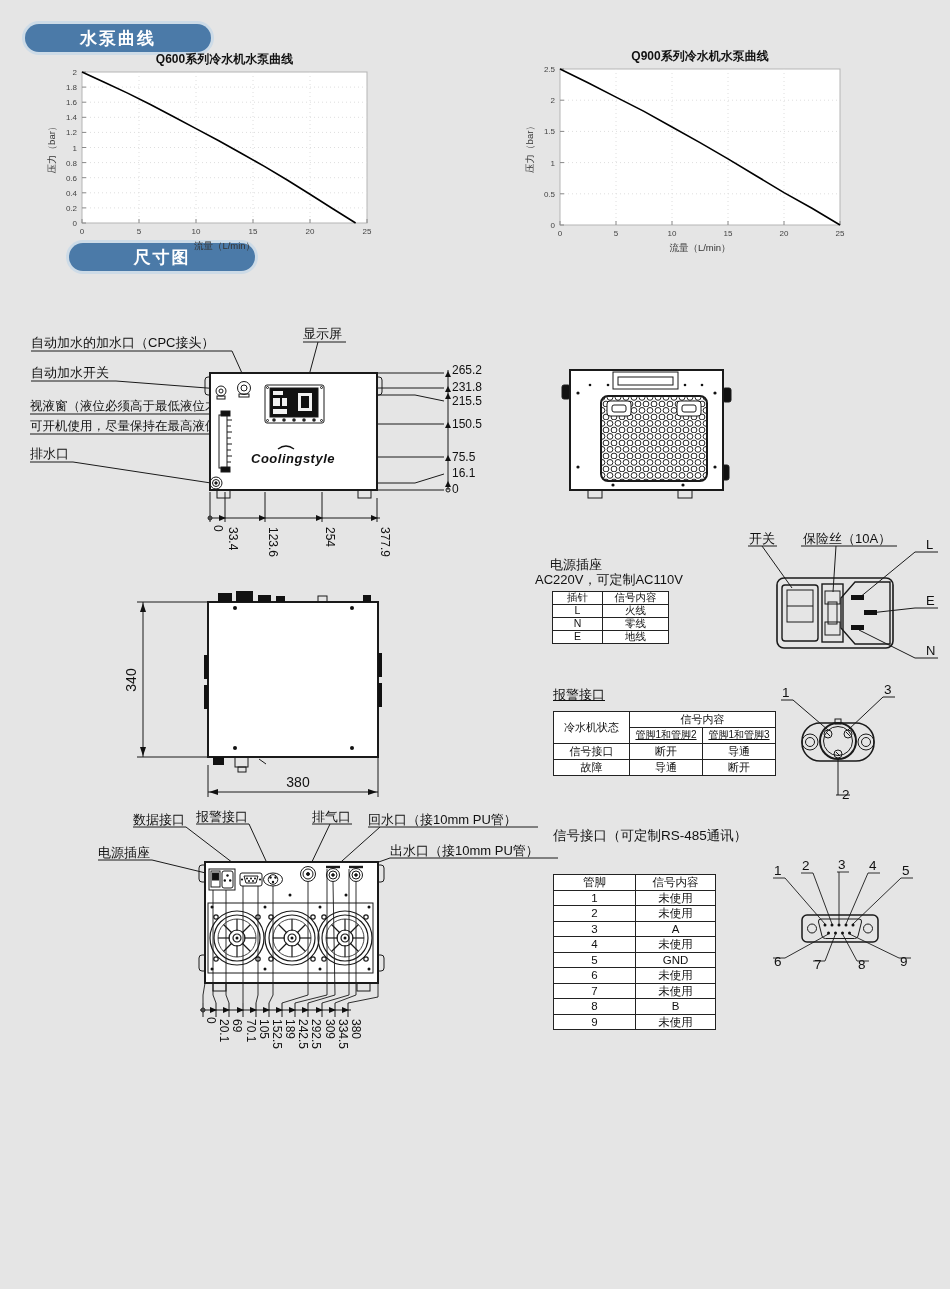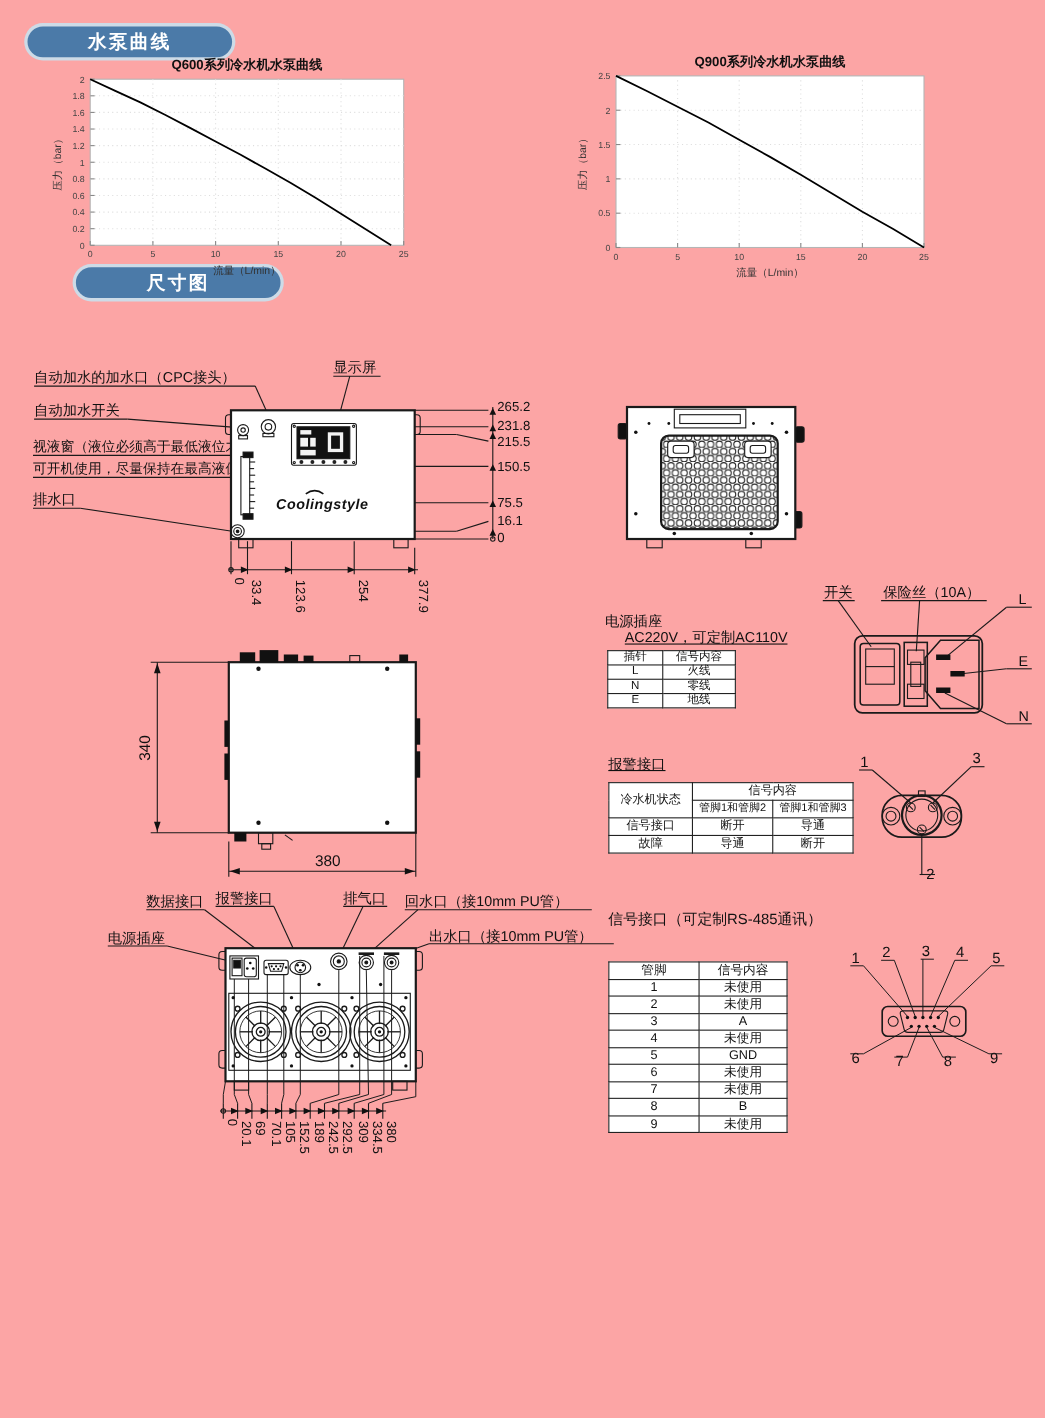--- a/index.html
+++ b/index.html
@@ -1,17 +1,17 @@
 <!DOCTYPE html>
 <html><head>
 <meta charset="utf-8">
 <style>
   html,body{margin:0;padding:0;background:#fff;}
   body{font-family:"Liberation Sans","DejaVu Sans",sans-serif;color:#111;}
-  #page{position:relative;width:950px;height:1289px;background:#fca5a5;overflow:hidden;}
+  #page{position:relative;width:950px;height:1289px;background:#e5e5e5;overflow:hidden;}
   .abs{position:absolute;}
   .banner{position:absolute;width:186px;height:28px;background:#4b7aa8;border-radius:14px;
           box-shadow:0 0 0 3px #cddbe7;color:#fff;font-weight:bold;font-size:17px;
           display:flex;align-items:center;justify-content:center;letter-spacing:2px;}
   svg{position:absolute;overflow:visible;}
   svg text{font-family:"Liberation Sans","DejaVu Sans",sans-serif;fill:#111;}
   .dlabel{font-size:13px;}
   .dsmall{font-size:12.5px;}
   .dimnum{font-size:12px;}
   .bignum{font-size:14px;}
@@ -19,21 +19,21 @@
   .tick{font-size:8px;fill:#444;}
   .ctitle{font-size:12px;font-weight:bold;}
   .clabel{font-size:9.5px;fill:#333;}
   .logo{font-size:13px;font-weight:bold;font-style:italic;letter-spacing:.5px;}
   table.dt{border-collapse:collapse;background:#fff;}
   table.dt td{border:1px solid #222;text-align:center;vertical-align:middle;padding:0 2px;line-height:1.05;}
   .ttl{position:absolute;font-size:13px;color:#111;}
   .ttl.u{text-decoration:underline;}
   .pwr td{height:12px;font-size:10.5px;}
   .alm td{height:15px;font-size:11px;}
-  .alm td.sub{font-size:10px;}
+  .alm td.sub{font-size:10px;text-decoration:underline;}
   .sig td{height:14.5px;font-size:11.5px;}
 </style>
 </head>
 <body>
 
 <div id="page">
 
   <div class="banner" style="left:25px;top:24px;">
     <span>水泵曲线</span>
   </div>
@@ -321,21 +321,21 @@
           <circle cx="58" cy="30" r="1.3"></circle>
         <circle cx="135" cy="30" r="1.3"></circle>
           <circle cx="152" cy="30" r="1.3"></circle>
         <circle cx="63" cy="130" r="1.6"></circle>
           <circle cx="133" cy="130" r="1.6"></circle>
       </g>
     </g>
   </svg>
 
   <div class="ttl" style="left:550px;top:556px;">电源插座</div>
-  <div class="ttl" style="left:568px;top:571px;text-decoration:underline;">AC220V，可定制AC110V</div>
+  <div class="ttl" style="left:535px;top:571px;">AC220V，可定制AC110V</div>
   <table class="dt pwr abs" style="left:552px;top:591px;">
     <colgroup>
         <col style="width:50px">
         <col style="width:66px">
       </colgroup>
     <tbody>
         <tr>
           <td>插针</td>
         <td>信号内容</td>
         </tr>

